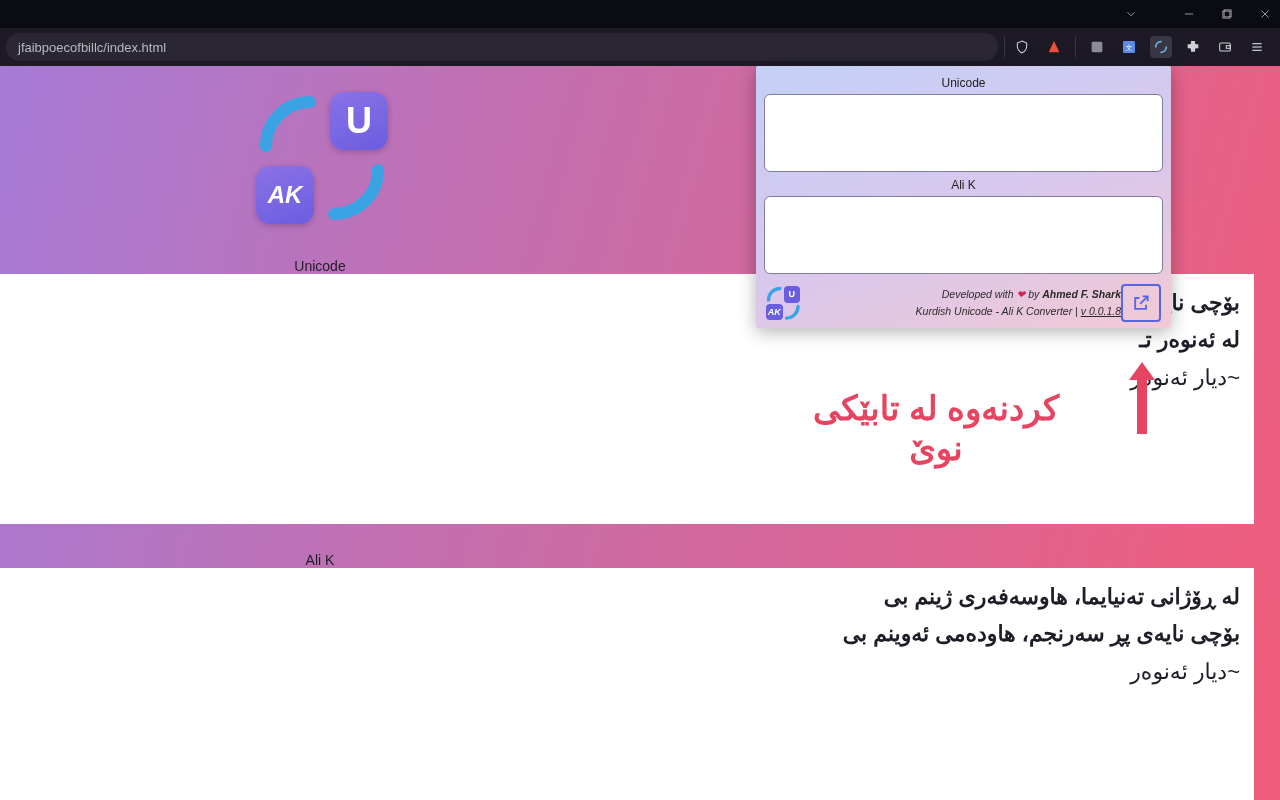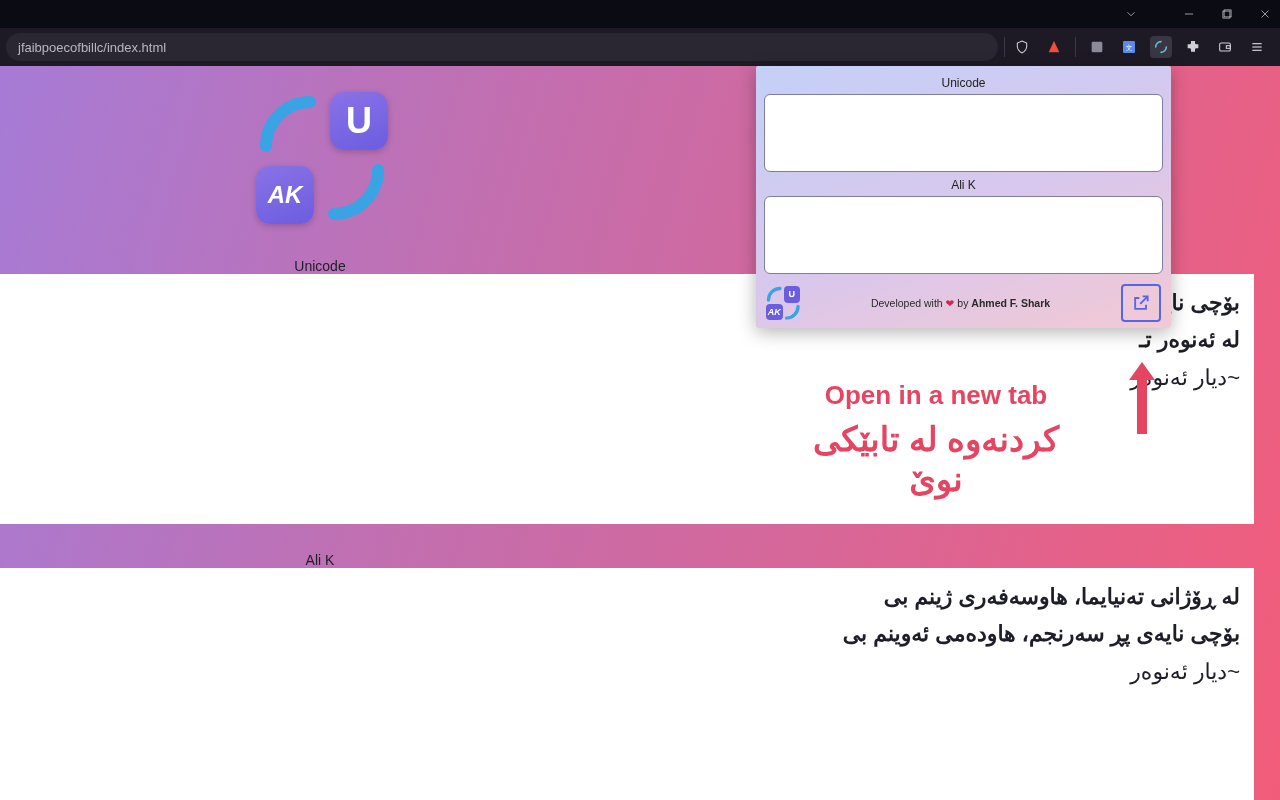--- a/index.html
+++ b/index.html
@@ -39,21 +39,21 @@
   .area-unicode { top:208px; height:250px; }
   .area-alik    { top:502px; height:250px; }
   .area-unicode .poem, .area-alik .poem { position:absolute; right:14px; top:10px; text-align:right; color:#1e1e28; font-size:22px; font-weight:700; line-height:1.7; direction:rtl; }
   .sign { font-weight:500; }
 
   
   .popup { position:absolute; top:0; left:756px; width:415px; background:linear-gradient(160deg,#c4d0f7 0%, #d9c7ec 55%, #f2c9d4 100%); border-radius:2px; box-shadow:0 4px 18px rgba(0,0,0,.3); padding:8px 8px 2px 8px; }
   .popup-label { text-align:center; font-size:12px; color:#222; margin:2px 0 4px; }
   .popup textarea { width:100%; height:78px; border:1px solid #7e7e9e; border-radius:6px; background:#fff; resize:none; font-family:inherit; font-size:13px; padding:6px; outline:none; }
   .popup-footer { display:flex; align-items:center; justify-content:space-between; padding:6px 2px 4px; font-size:10.5px; color:#2a2a2a; }
-  .footer-mid { text-align:center; flex:1; line-height:1.6; }
+  .footer-mid { text-align:right; flex:1; line-height:1.6;font-style:italic; }
   .footer-mid a { color:#2a2a2a; text-decoration:underline; }
   .mini-logo { width:34px; height:34px; display:grid; grid-template:1fr 1fr / 1fr 1fr; gap:1px; }
   .mini-logo > div { border-radius:4px; display:flex; align-items:center; justify-content:center; font-size:9px; font-weight:700; color:#fff; }
   .mini-logo .u { background:#6b5de0; }
   .mini-logo .ak { background:#6b5de0; font-style:italic; }
   .mini-logo .arc { background:transparent; }
   .ext-open { width:40px; height:38px; border:2px solid #5766e4; border-radius:4px; display:flex; align-items:center; justify-content:center; cursor:pointer; }
   .ext-open svg { width:20px; height:20px; stroke:#5766e4; stroke-width:2.2; fill:none; }
   .heart { color:#cc2b4d; }
 
@@ -203,34 +203,36 @@
             </svg>
           </div>
       </div>
       <div class="footer-mid">
         <div>
           <span>Developed with</span>
           <span class="heart">❤</span>
           <span>by</span>
           <b>Ahmed F. Shark</b>
         </div>
+        <div>
+          <span>Kurdish Unicode - Ali K Converter</span><span> | </span><a href="#">v 0.0.1.8</a>
+        </div>
       </div>
       <div class="ext-open">
         <svg viewBox="0 0 24 24">
             <polyline points="14 4 20 4 20 10"></polyline>
             <line x1="20" y1="4" x2="11" y2="13"></line>
             <path d="M18 14v5H5V6h5"></path>
           </svg>
       </div>
     </div>
   </div>
 
   <div class="annot-arrow">
     <svg viewBox="0 0 34 76">
         <path d="M17 76 L17 14" stroke="#e64562" stroke-width="10" stroke-linecap="round"></path>
         <path d="M4 22 L17 4 L30 22 Z" fill="#e64562"></path>
       </svg>
   </div>
   <div class="annot-text">
-    <div class="en">Open in a new tab</div>
     <div class="ku">کردنەوە لە تابێکی نوێ</div>
   </div>
 </div>
 
 </body></html>

